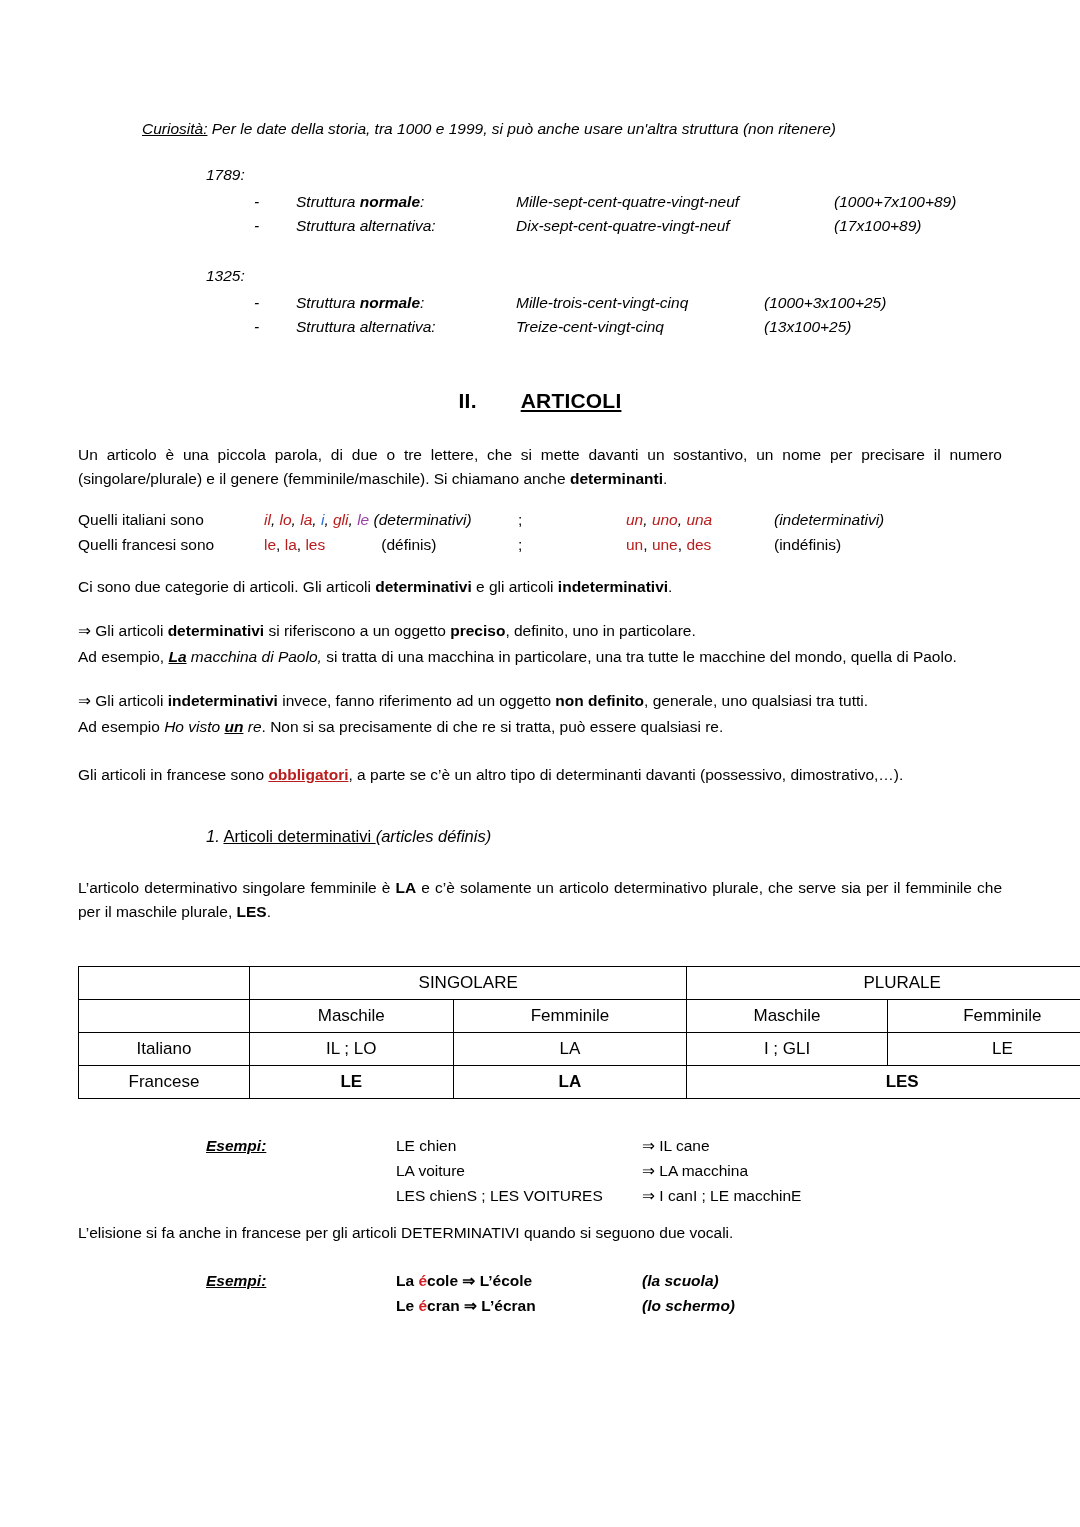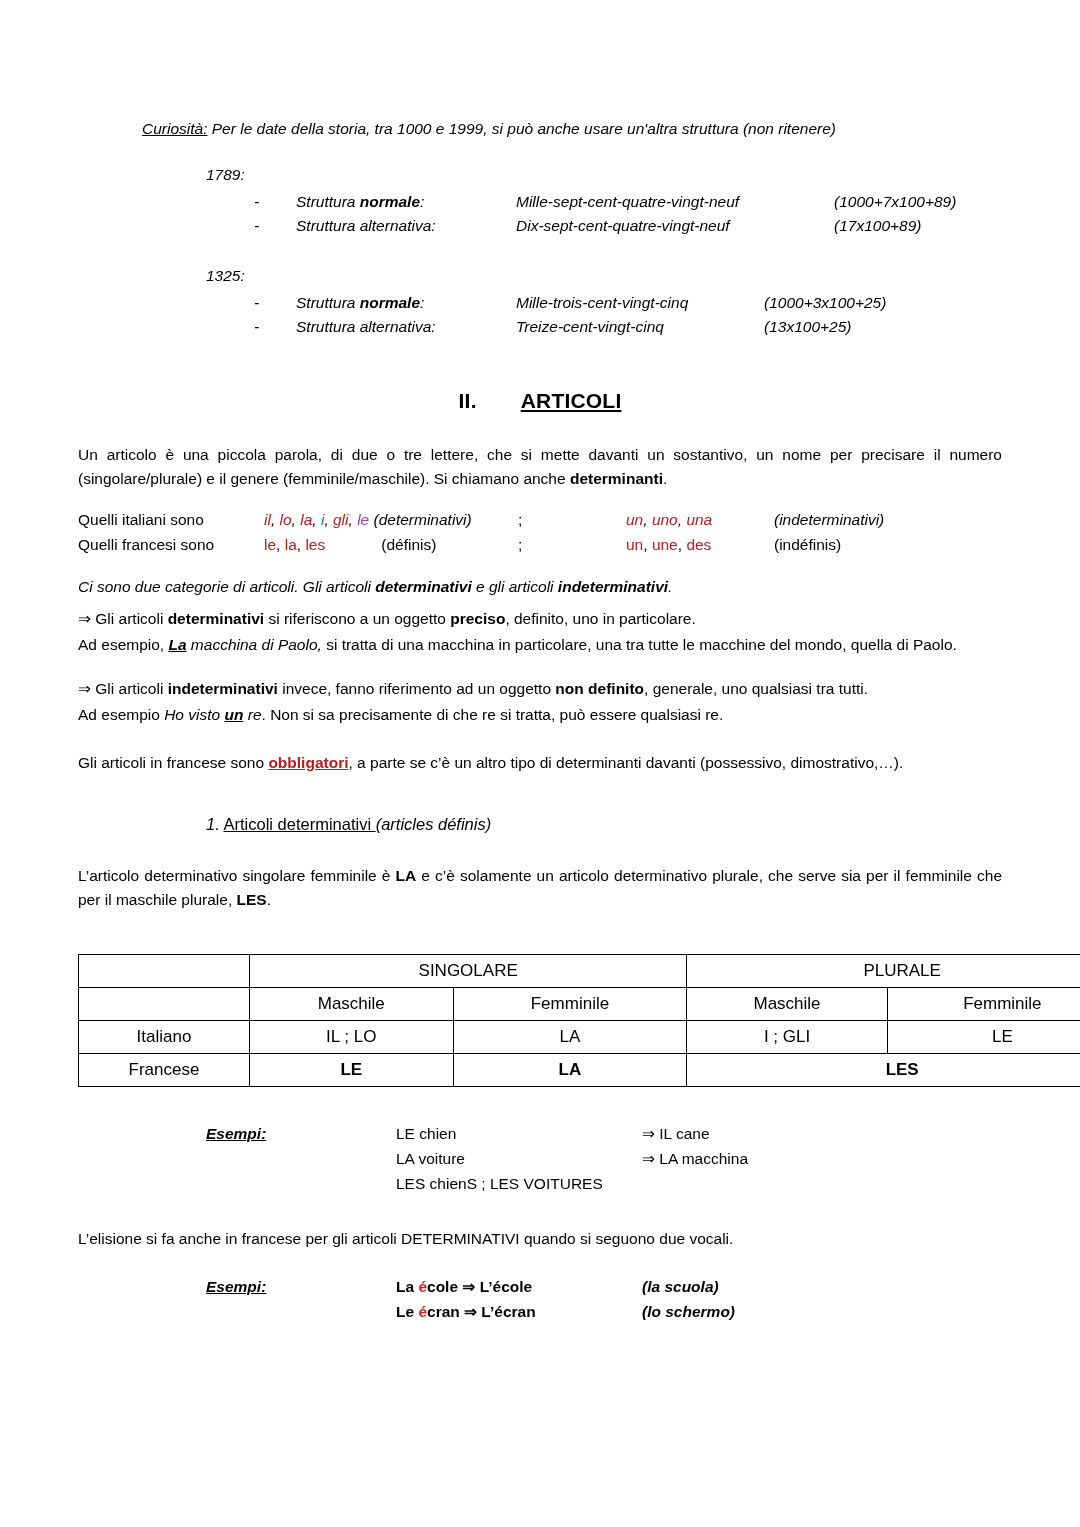--- a/index.html
+++ b/index.html
@@ -127,21 +127,21 @@
   .es-row { display: flex; align-items: flex-end; }
   .es-row .lbl {
     width: 190px; flex: 0 0 190px;
     font-style: italic; font-weight: bold; text-decoration: underline;
   }
   .es-row .c1 { width: 246px; flex: 0 0 246px; }
   .es-row .c2 { flex: 1 1 auto; }
 
   .note-line {
     font-size: 15.5px;
-    margin-top: 34px;
+    margin-top: 16px;
     margin-bottom: 0;
   }
   .esempi-wrap2 {
     margin-top: 26px;
     margin-left: 128px;
     font-size: 15.5px;
     line-height: 1.62;
   }
   .esempi-wrap2 .c1 { width: 246px; flex: 0 0 246px; font-weight: bold; }
   .esempi-wrap2 .c2 { font-style: italic; font-weight: bold; }
@@ -208,21 +208,21 @@
     </div>
     <div class="artline">
       <span class="lead">Quelli francesi sono</span>
       <span class="grp1"><span class="c-red">le</span><span>, </span><span class="c-red">la</span><span>, </span><span class="c-green">les</span><span style="display:inline-block;width:56px;"></span><span>(définis)</span></span>
       <span class="semi">;</span>
       <span class="grp2"><span class="c-red">un</span><span>, </span><span class="c-green">une</span><span>, </span><span class="c-red">des</span></span>
       <span class="grp3">(indéfinis)</span>
     </div>
   </div>
 
-  <p class="para" style="margin-bottom:8px;font-style:italic;"><span>Ci sono due categorie di articoli. Gli articoli </span><span class="b">determinativi</span><span> e gli articoli </span><span class="b">indeterminativi</span><span>.</span></p>
+  <p class="para" style="margin-bottom:20px;"><span>Ci sono due categorie di articoli. Gli articoli </span><span class="b">determinativi</span><span> e gli articoli </span><span class="b">indeterminativi</span><span>.</span></p>
 
   <p class="para arrow-para" style="margin-bottom:2px;"><span>⇒ Gli articoli </span><span class="b">determinativi</span><span> si riferiscono a un oggetto </span><span class="b">preciso</span><span>, definito, uno in particolare.</span></p>
 
   <p class="para arrow-para" style="margin-bottom:20px;"><span>Ad esempio, </span><span class="b it u">La</span><span class="it"> macchina di Paolo,</span><span> si tratta di una macchina in particolare, una tra tutte le macchine del mondo, quella di Paolo.</span></p>
 
   <p class="para arrow-para" style="margin-bottom:2px;"><span>⇒ Gli articoli </span><span class="b">indeterminativi</span><span> invece, fanno riferimento ad un oggetto </span><span class="b">non definito</span><span>, generale, uno qualsiasi tra tutti.</span></p>
 
   <p class="para arrow-para" style="margin-bottom:24px;"><span>Ad esempio </span><span class="it">Ho visto </span><span class="it b u">un</span><span class="it"> re</span><span>. Non si sa precisamente di che re si tratta, può essere qualsiasi re.</span></p>
 
   <p class="para"><span>Gli articoli in francese sono </span><span class="b u c-red">obbligatori</span><span>, a parte se c’è un altro tipo di determinanti davanti (possessivo, dimostrativo,…).</span></p>
@@ -271,20 +271,21 @@
       <span class="c2">⇒ IL cane</span>
     </div>
     <div class="es-row">
       <span class="lbl"></span>
       <span class="c1"><span>LA voiture</span></span>
       <span class="c2">⇒ LA macchina</span>
     </div>
     <div class="es-row">
       <span class="lbl"></span>
       <span class="c1"><span>LES chienS ; LES VOITURES</span></span>
+      <span class="c2">⇒ I canI ; LE macchinE</span>
     </div>
   </div>
 
   <p class="note-line">L’elisione si fa anche in francese per gli articoli DETERMINATIVI quando si seguono due vocali.</p>
 
   <div class="esempi-wrap2">
     <div class="es-row">
       <span class="lbl">Esempi:</span>
       <span class="c1"><span>La </span><span class="red-b">é</span><span>cole ⇒ L’école</span></span>
       <span class="c2">(la scuola)</span>

